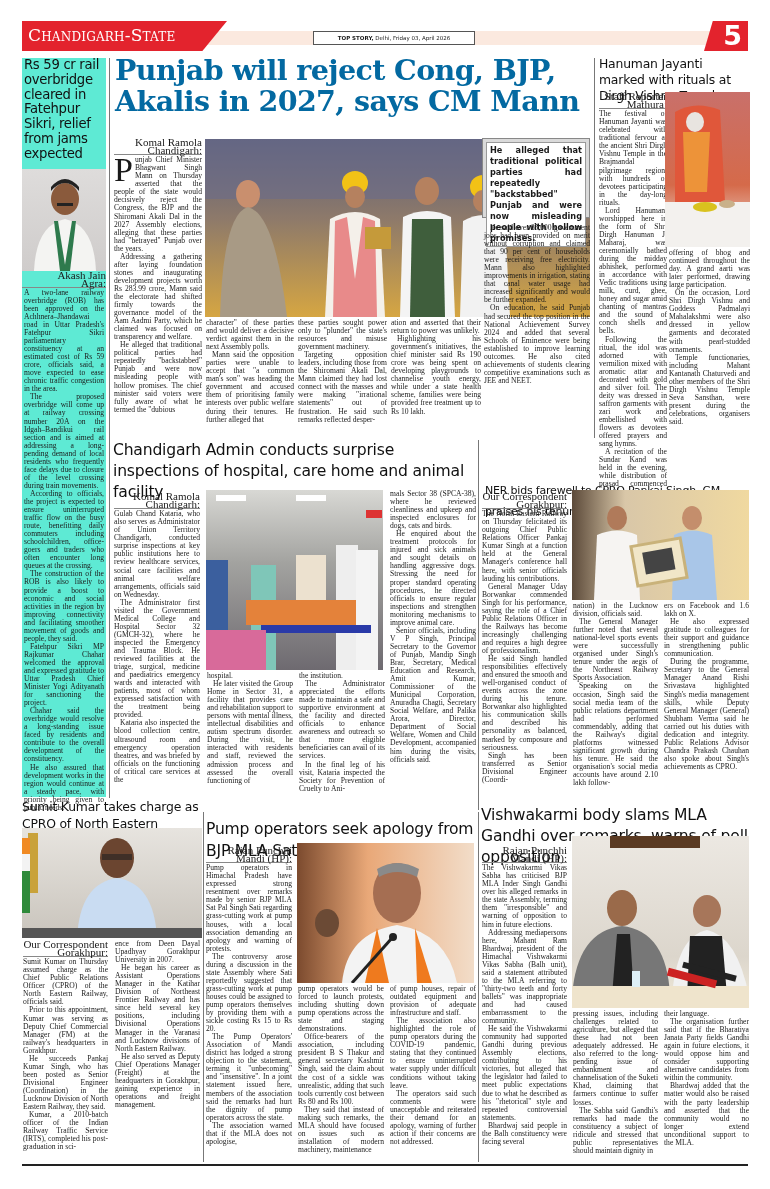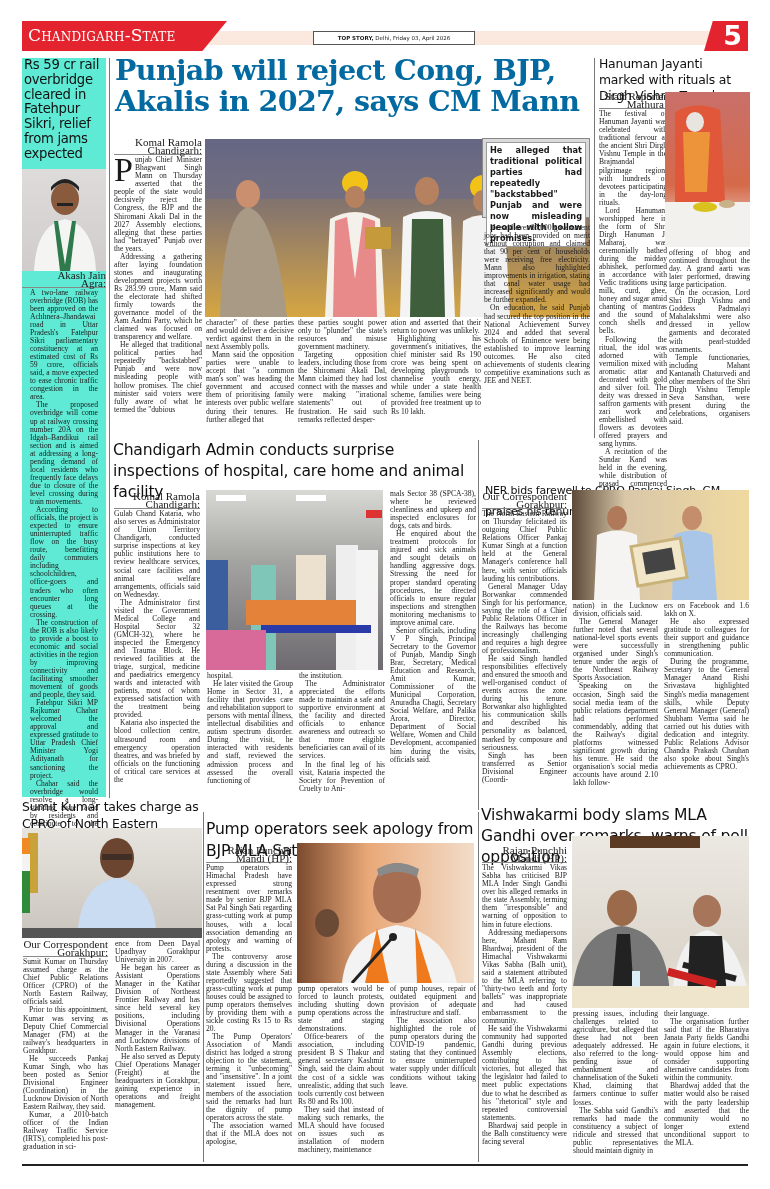--- a/index.html
+++ b/index.html
@@ -73,21 +73,21 @@
       <rect x="35" y="34" width="16" height="3" fill="#222"></rect>
       <path d="M12 102 Q14 56 43 50 Q72 56 74 102Z" fill="#f4f4f2"></path>
       <path d="M32 52 L38 102 L44 102 L36 52Z" fill="#2e7a4d"></path>
       <path d="M54 52 L48 102 L42 102 L50 52Z" fill="#2e7a4d"></path>
     </svg>
   </div>
   <div class="byline" style="border-bottom:1px solid #888;">
     <div>Akash Jain</div>
     <div>Agra:</div>
   </div>
-  <div class="body-text" style="padding:0 8px;">
+  <div class="body-text" style="padding:0 2px;">
     <p class="first">A two-lane railway overbridge (ROB) has been approved on the Achhnera–Jhandawai road in Uttar Pradesh's Fatehpur Sikri parliamentary constituency at an estimated cost of Rs 59 crore, officials said, a move expected to ease chronic traffic congestion in the area.</p>
     <p>The proposed overbridge will come up at railway crossing number 20A on the Idgah–Bandikui rail section and is aimed at addressing a long-pending demand of local residents who frequently face delays due to closure of the level crossing during train movements.</p>
     <p>According to officials, the project is expected to ensure uninterrupted traffic flow on the busy route, benefitting daily commuters including schoolchildren, office-goers and traders who often encounter long queues at the crossing.</p>
     <p>The construction of the ROB is also likely to provide a boost to economic and social activities in the region by improving connectivity and facilitating smoother movement of goods and people, they said.</p>
     <p>Fatehpur Sikri MP Rajkumar Chahar welcomed the approval and expressed gratitude to Uttar Pradesh Chief Minister Yogi Adityanath for sanctioning the project.</p>
     <p>Chahar said the overbridge would resolve a long-standing issue faced by residents and contribute to the overall development of the constituency.</p>
     <p>He also assured that development works in the region would continue at a steady pace, with priority being given to public needs.</p>
   </div>
 </div>
 
@@ -307,20 +307,21 @@
   </svg>
 </div>
 <div class="body-text pos" style="left:298px;top:985px;width:86px;">
   <p class="first">pump operators would be forced to launch protests, including shutting down pump operations across the state and staging demonstrations.</p>
   <p>Office-bearers of the association, including president B S Thakur and general secretary Kashmir Singh, said the claim about the cost of a sickle was unrealistic, adding that such tools currently cost between Rs 80 and Rs 100.</p>
   <p>They said that instead of making such remarks, the MLA should have focused on issues such as installation of modern machinery, maintenance</p>
 </div>
 <div class="body-text pos" style="left:390px;top:985px;width:86px;">
   <p class="first">of pump houses, repair of outdated equipment and provision of adequate infrastructure and staff.</p>
   <p>The association also highlighted the role of pump operators during the COVID-19 pandemic, stating that they continued to ensure uninterrupted water supply under difficult conditions without taking leave.</p>
+  <p>The operators said such comments were unacceptable and reiterated their demand for an apology, warning of further action if their concerns are not addressed.</p>
 </div>
 
 <div class="pos hl-sans" style="left:481px;top:805px;width:275px;font-size:15.6px;line-height:21px;">Vishwakarmi body slams MLA Gandhi over remarks, warns of poll opposition</div>
 <div class="pos" style="left:482px;top:846px;width:85px;">
   <div class="byline">
     <div>Rajan Punchhi</div>
     <div>Mandi (HP):</div>
   </div>
   <div class="body-text">
     <p class="first">The Vishwakarmi Vikas Sabha has criticised BJP MLA Inder Singh Gandhi over his alleged remarks in the state Assembly, terming them "irresponsible" and warning of opposition to him in future elections.</p>

